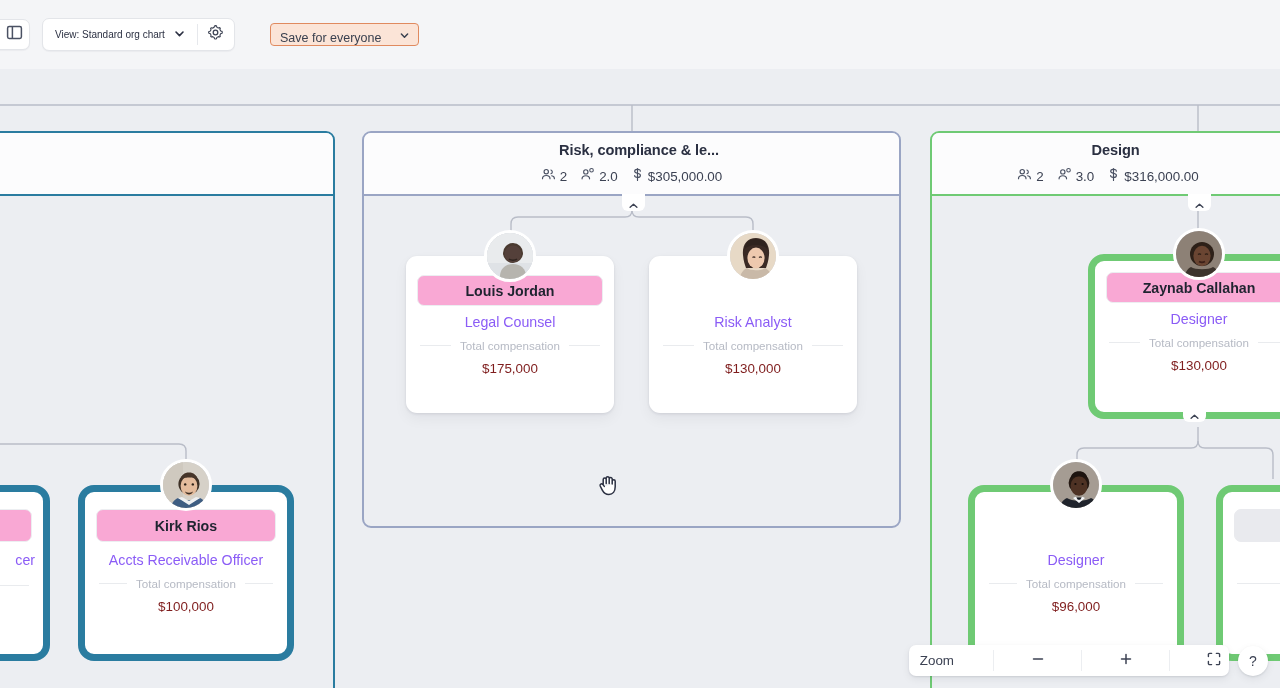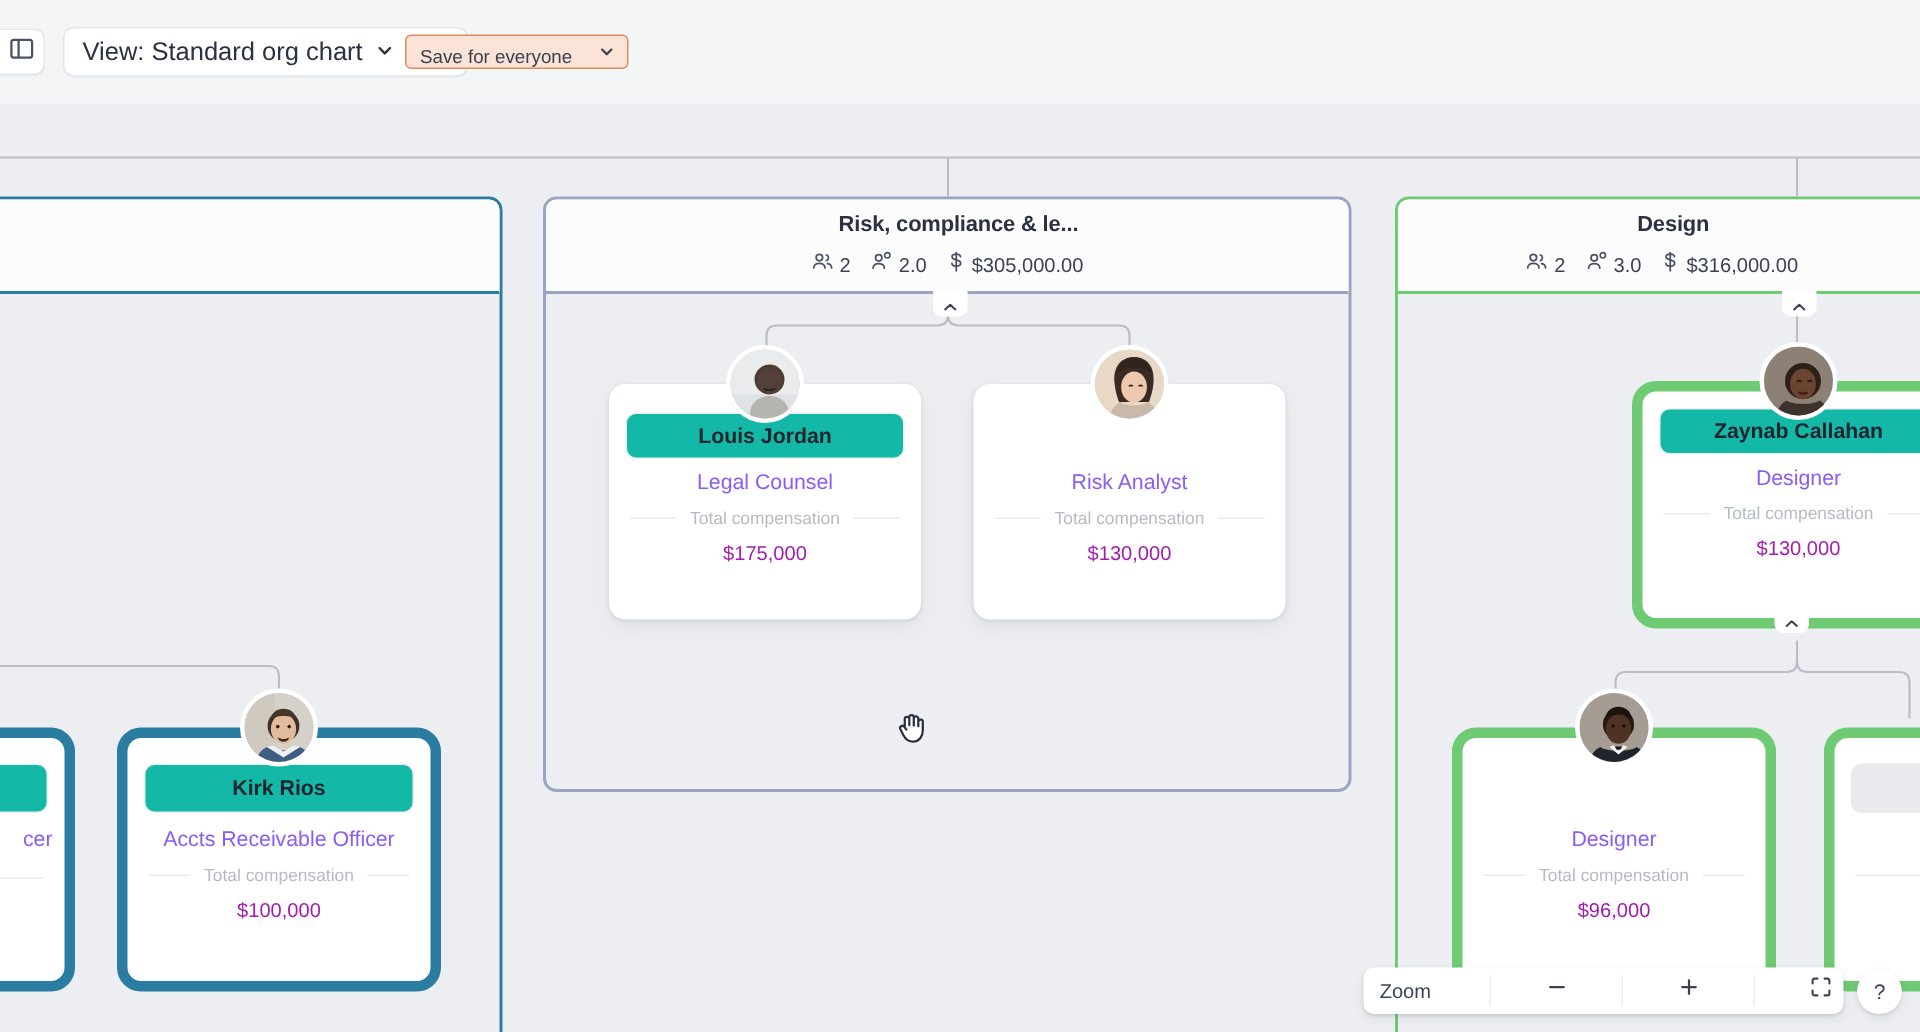--- a/index.html
+++ b/index.html
@@ -33,21 +33,21 @@
     position: absolute; left: 42px; top: 18px;
     height: 33px;
     background: #ffffff; border: 1px solid #e3e5e9;
     border-radius: 7px;
     display: flex; align-items: stretch;
     box-shadow: 0 1px 1px rgba(16,24,40,.04);
   }
   .tb-view {
     display: flex; align-items: center; gap: 8px;
     padding: 0 11px 0 12px;
-    font-size: 17px; color: #2b3042; font-weight: 400;
+    font-size: 10px; color: #2b3042; font-weight: 400;
     white-space: nowrap;
   }
   .tb-divider { width: 1px; background: #e6e8ec; margin: 5px 0; }
   .tb-gear {
     display: flex; align-items: center; justify-content: center;
     width: 36px;
   }
   .tb-save {
     position: absolute; left: 270px; top: 23px;
     height: 23px;
@@ -137,21 +137,21 @@
     overflow: hidden;
     background: #cfd3da;
     z-index: 3;
   }
   .pc-avatar svg { display: block; }
   .pc-namebox {
     position: absolute; left: 11px; right: 11px; top: 19px;
     height: 31px;
     border: 1px solid #eceef1;
     border-radius: 7px;
-    background: #14b8a6;
+    background: #f9a8d4;
     display: flex; align-items: center; justify-content: center;
   }
   .pc-namebox.filled { background: #e9eaee; border-color: #e9eaee; }
   .pc-name {
     font-size: 14.2px; font-weight: bold; color: #1f2430;
     white-space: nowrap; overflow: hidden;
   }
   .pc-title {
     position: absolute; left: 8px; right: 8px; top: 58px;
     text-align: center;
@@ -163,21 +163,21 @@
     height: 14px;
     display: flex; align-items: center; gap: 9px;
   }
   .pc-divline { flex: 1; height: 1px; background: #e9ebee; }
   .pc-divlabel {
     font-size: 11.6px; color: #b6bac4; white-space: nowrap;
   }
   .pc-comp {
     position: absolute; left: 8px; right: 8px; top: 105px;
     text-align: center;
-    font-size: 13.4px; color: #a21caf;
+    font-size: 13.4px; color: #7f1d1d;
     white-space: nowrap;
   }
 
   
   .zoomwrap {
     position: absolute; right: 12px; bottom: 12px;
     display: flex; align-items: center; gap: 9px;
     z-index: 70;
   }
   .zoombar {

